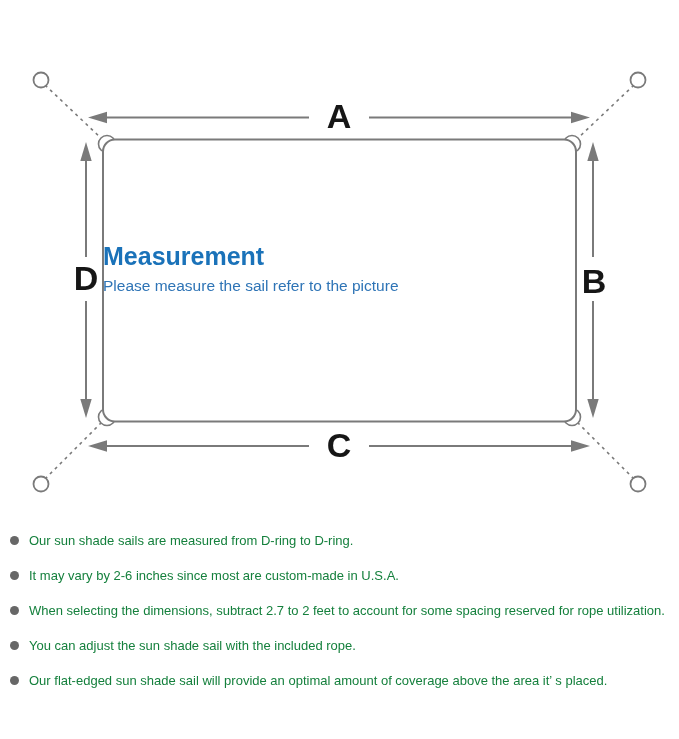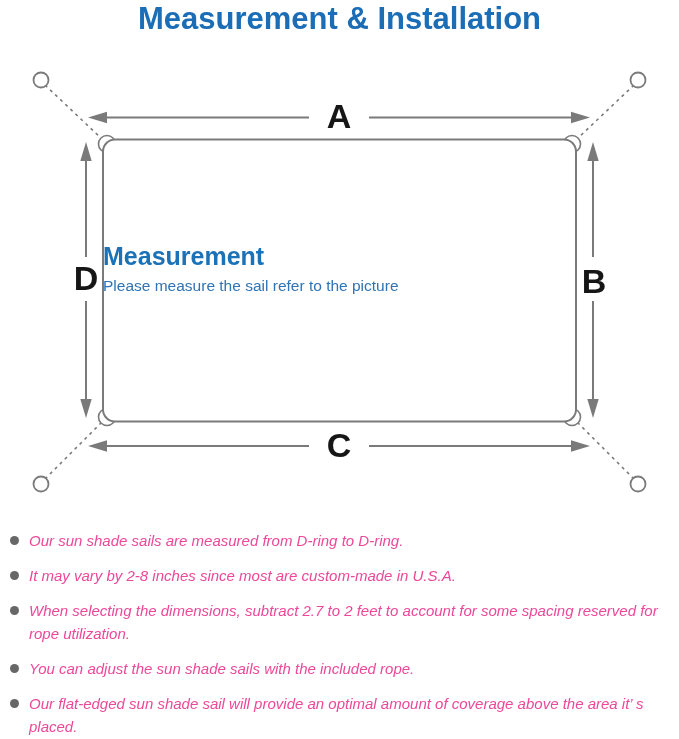--- a/index.html
+++ b/index.html
@@ -69,41 +69,39 @@
     left: 10px;
     right: 5px;
     list-style: none;
     margin: 0;
     padding: 0;
   }
   .note-item {
     position: relative;
     padding-left: 19px;
     margin-bottom: 12px;
-    font-size: 15px;
+    font-size: 13px;
     line-height: 23px;
-    color: #ec4899;
-    font-style: italic;
+    color: #15803d;
   }
   .note-bullet {
     position: absolute;
     left: 0;
     top: 7px;
     width: 9px;
     height: 9px;
     border-radius: 50%;
     background: #676767;
   }
 </style>
 </head>
 <body>
 
 <div class="page">
 
-  <div class="page-title">Measurement &amp; Installation</div>
 
   <svg class="diagram-svg" viewBox="0 0 679 739">
     <g stroke="#7a7a7a" fill="none">
 
       <line x1="45" y1="85" x2="103" y2="140" stroke-width="1.6" stroke-dasharray="3 4"></line>
       <line x1="634" y1="85" x2="576" y2="140" stroke-width="1.6" stroke-dasharray="3 4"></line>
       <line x1="45" y1="479" x2="103" y2="421" stroke-width="1.6" stroke-dasharray="3 4"></line>
       <line x1="634" y1="479" x2="576" y2="421" stroke-width="1.6" stroke-dasharray="3 4"></line>
 
       <circle cx="41" cy="80" r="7.5" stroke-width="1.8" fill="#ffffff"></circle>
@@ -157,29 +155,29 @@
     <div class="center-subheading">Please measure the sail refer to the picture</div>
   </div>
 
   <ul class="notes">
     <li class="note-item">
       <span class="note-bullet"></span>
       <span>Our sun shade sails are measured from D-ring to D-ring.</span>
     </li>
     <li class="note-item">
       <span class="note-bullet"></span>
-      <span>It may vary by 2-8 inches since most are custom-made in U.S.A.</span>
+      <span>It may vary by 2-6 inches since most are custom-made in U.S.A.</span>
     </li>
     <li class="note-item">
       <span class="note-bullet"></span>
       <span>When selecting the dimensions, subtract 2.7 to 2 feet to account for some spacing reserved for rope utilization.</span>
     </li>
     <li class="note-item">
       <span class="note-bullet"></span>
-      <span>You can adjust the sun shade sails with the included rope.</span>
+      <span>You can adjust the sun shade sail with the included rope.</span>
     </li>
     <li class="note-item">
       <span class="note-bullet"></span>
       <span>Our flat-edged sun shade sail will provide an optimal amount of coverage above the area it’ s placed.</span>
     </li>
   </ul>
 
 </div>
 
 </body></html>

